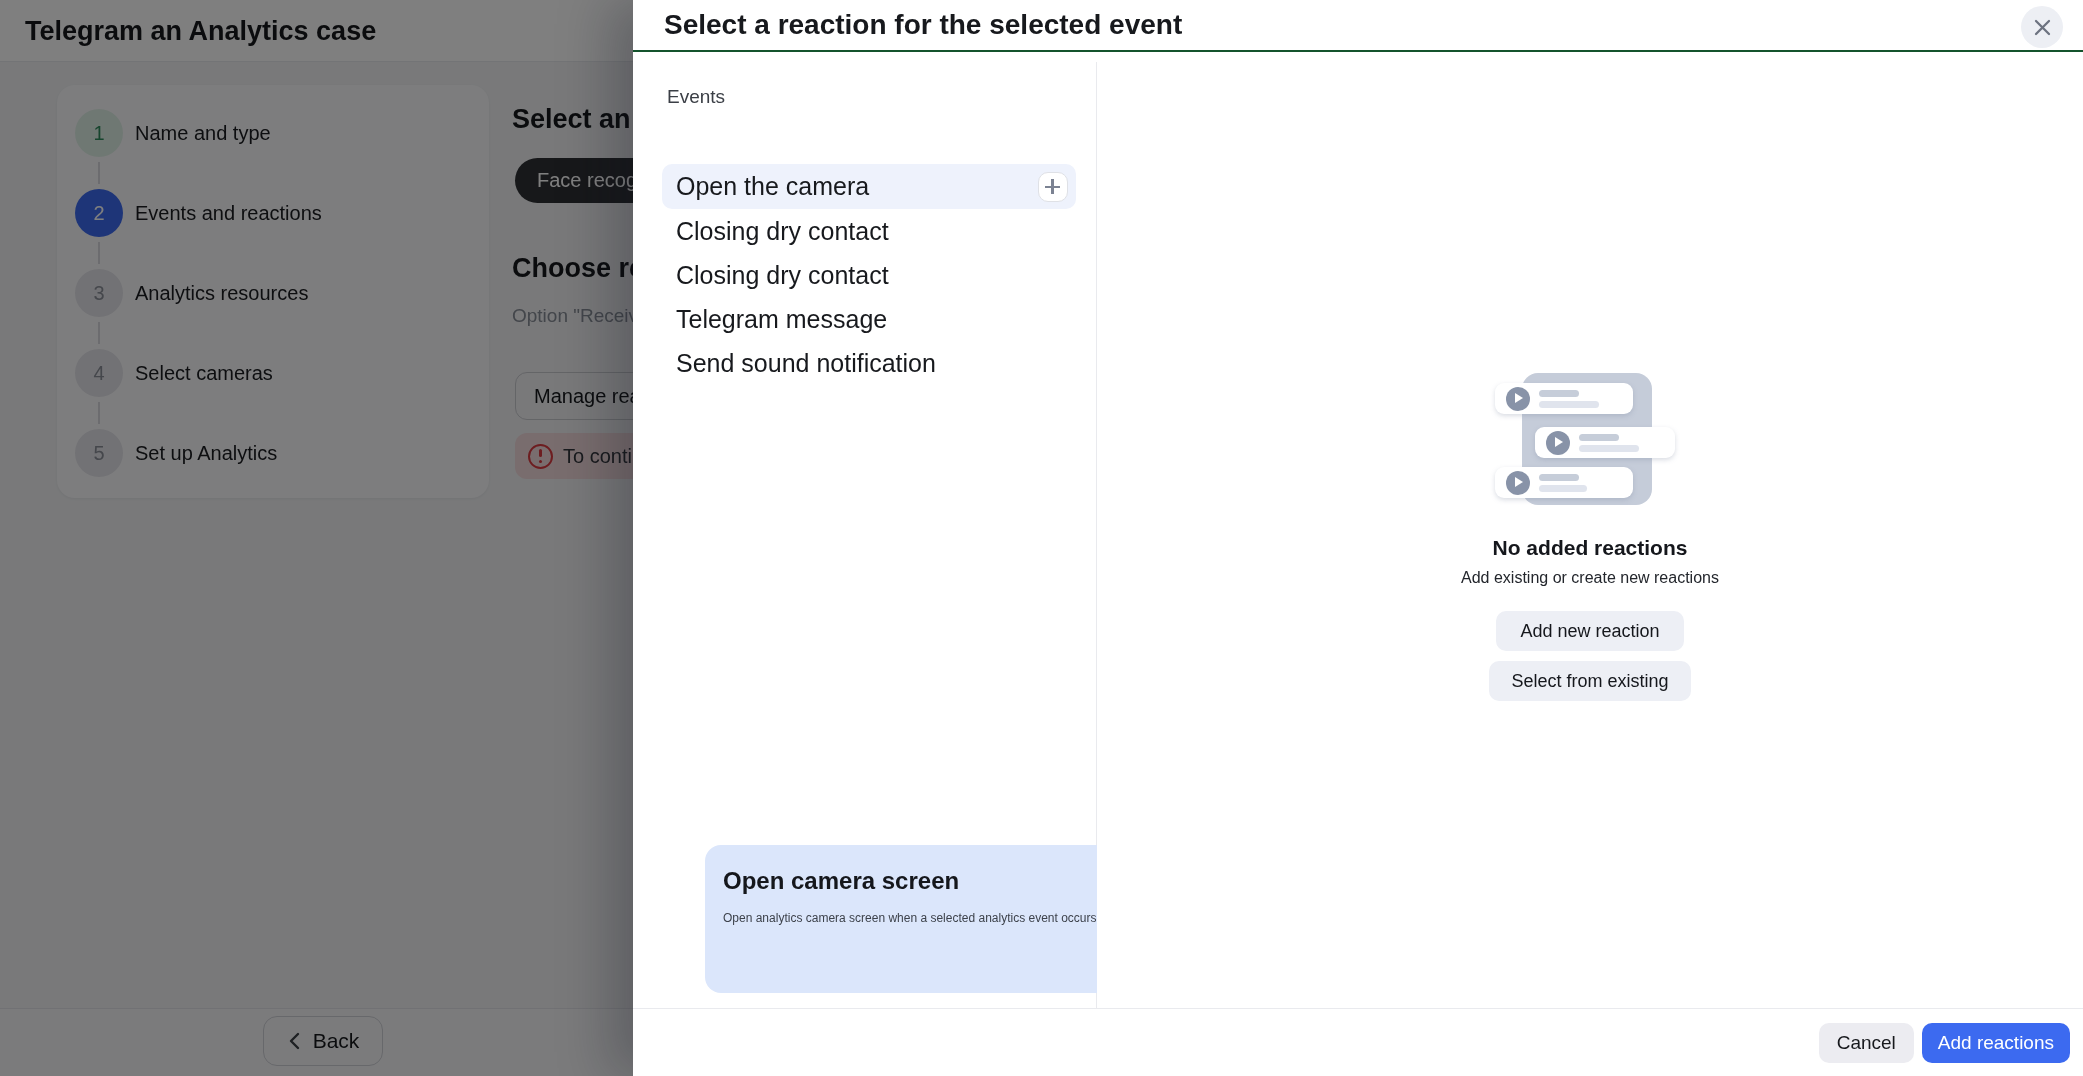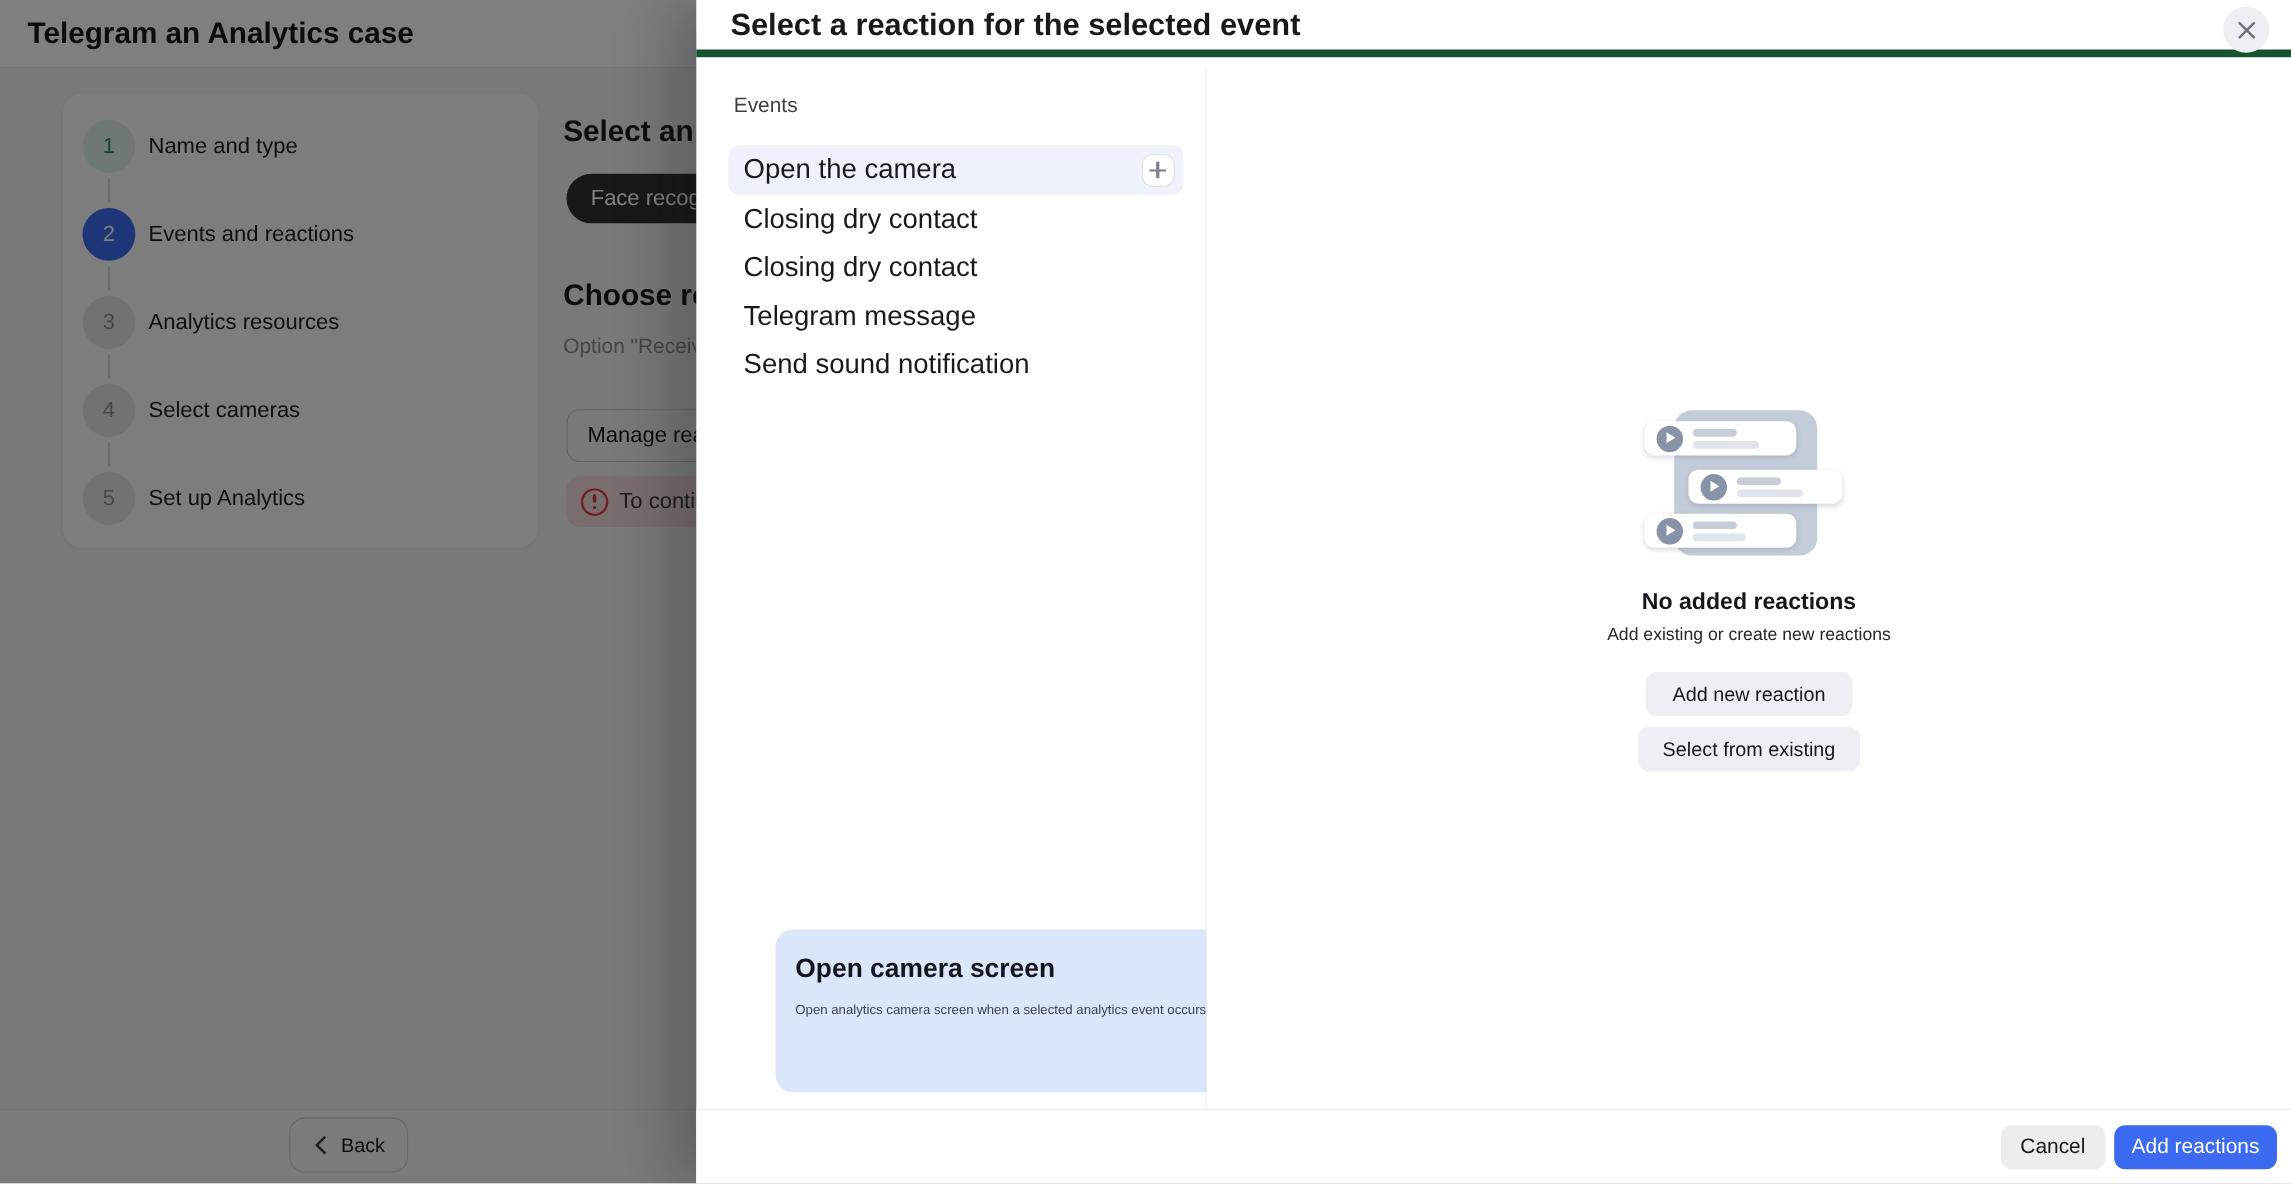--- a/index.html
+++ b/index.html
@@ -34,39 +34,39 @@
   .bg-note { position:absolute; left:512px; top:243px; font-size:19px; color:#878c96; white-space:nowrap; }
   .manage-btn { position:absolute; left:515px; top:310px; height:48px; width:250px; border:1px solid #c9cacf; border-radius:12px;
                 background:transparent; font-size:20px; color:#17191d; text-align:left; padding-left:18px; white-space:nowrap; overflow:hidden; font-family:inherit; }
   .warning-box { position:absolute; left:515px; top:371px; height:46px; width:300px; background:#f3dadc; border-radius:12px;
                  display:flex; align-items:center; padding-left:13px; overflow:hidden; }
   .warn-icon { width:25px; height:25px; border-radius:50%; border:2.5px solid #da3b41; position:relative; flex:none; }
   .warn-icon::before { content:""; position:absolute; left:8.5px; top:3.5px; width:3px; height:8px; background:#da3b41; border-radius:1.5px; }
   .warn-icon::after  { content:""; position:absolute; left:8.5px; top:14px; width:3px; height:3px; background:#da3b41; border-radius:50%; }
   .warning-text { margin-left:10px; font-size:20px; color:#33363c; white-space:nowrap; }
 
-  .back-btn { position:absolute; left:263px; top:7px; width:108px; height:50px; border:1px solid #cfd0d6; border-radius:14px;
-              background:transparent; display:flex; align-items:center; justify-content:center; gap:11px; font-size:18px; color:#17191d; font-family:inherit; }
+  .back-btn { position:absolute; left:263px; top:7px; width:120px; height:50px; border:1px solid #cfd0d6; border-radius:14px;
+              background:transparent; display:flex; align-items:center; justify-content:center; gap:11px; font-size:21px; color:#17191d; font-family:inherit; }
 
   
   .overlay { position:absolute; inset:0; background:rgba(0,0,0,.5); }
 
   
   .modal { position:absolute; left:633px; top:0; right:0; bottom:0; background:#ffffff; box-shadow:-24px 0 48px rgba(15,20,30,.25); }
-  .modal-header { position:absolute; top:0; left:0; right:0; height:52px; border-bottom:7px solid #14532d; }
+  .modal-header { position:absolute; top:0; left:0; right:0; height:52px; border-bottom:2px solid #14532d; }
   .modal-title { position:absolute; left:31px; top:50%; transform:translateY(-50%); font-size:28px; font-weight:bold; color:#17191d; white-space:nowrap; }
   .close-btn { position:absolute; right:20px; top:6px; width:42px; height:42px; border-radius:50%; background:#edeff4; border:none;
                display:flex; align-items:center; justify-content:center; cursor:pointer; }
 
   .modal-body { position:absolute; top:62px; bottom:68px; left:0; right:0; }
   .events-col { position:absolute; left:0; top:0; bottom:0; width:464px; border-right:1px solid #e9eaee; }
   .events-label { position:absolute; left:34px; top:24px; font-size:19px; color:#3b3f46; }
   .event-list { position:absolute; left:29px; right:20px; top:70px; }
   .event-row { height:44px; display:flex; align-items:center; padding:0 10px 0 14px; font-size:25px; color:#17191d; border-radius:10px; position:relative; cursor:pointer; }
-  .event-row.selected { background:#eef2fc; height:45px; }
+  .event-row.selected { background:#eef2fc; height:45px;margin-top:32px; }
   .plus-btn { position:absolute; right:8px; top:50%; transform:translateY(-50%); width:30px; height:30px; background:#ffffff;
               border:1.5px solid #dfe1e6; border-radius:10px; cursor:pointer; }
   .plus-btn::before { content:""; position:absolute; left:6px; top:13px; width:15px; height:2.2px; background:#7b8292; }
   .plus-btn::after  { content:""; position:absolute; left:12.4px; top:6.6px; width:2.2px; height:15px; background:#7b8292; }
 
   .info-card { position:absolute; left:32px; bottom:15px; width:410px; height:148px; background:#dbe6fb; border-radius:16px; padding:22px 18px 0 18px;margin-left:40px; }
   .info-card-title { font-size:24px; font-weight:bold; color:#15171c; }
   .info-card-desc { margin-top:10px; font-size:12px; line-height:26px; color:#3d424b; max-width:378px; }
 
   .right-panel { position:absolute; left:464px; right:0; top:0; bottom:0; background:#fff; }

